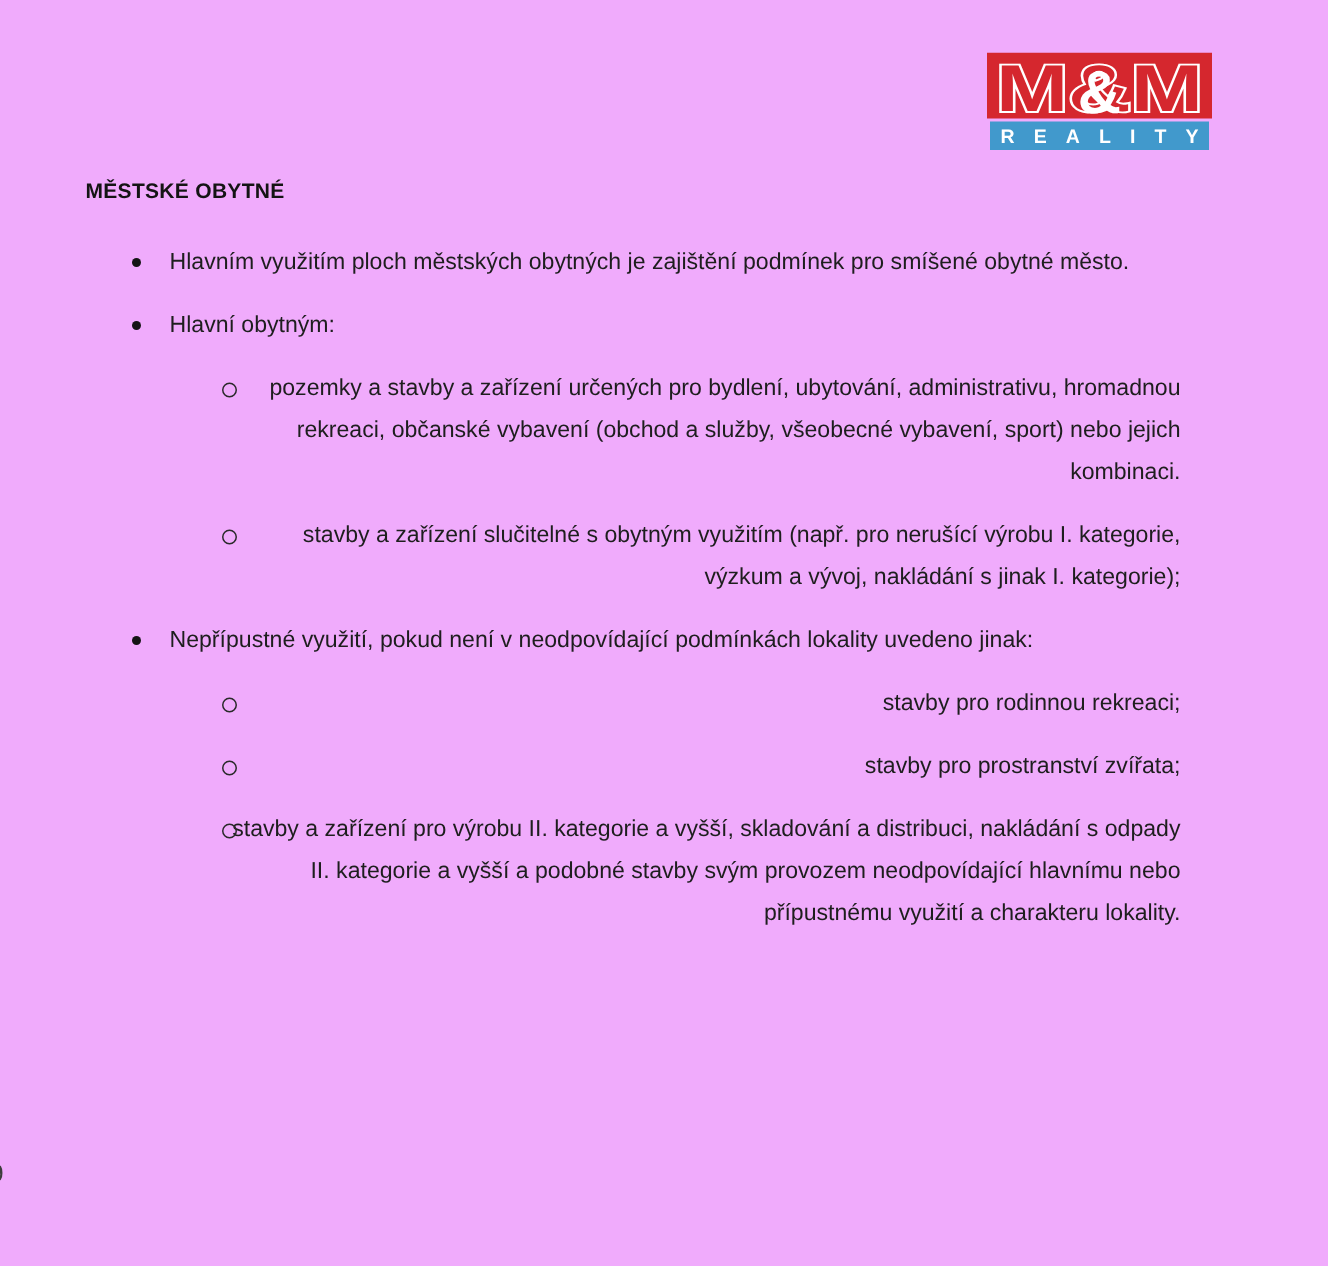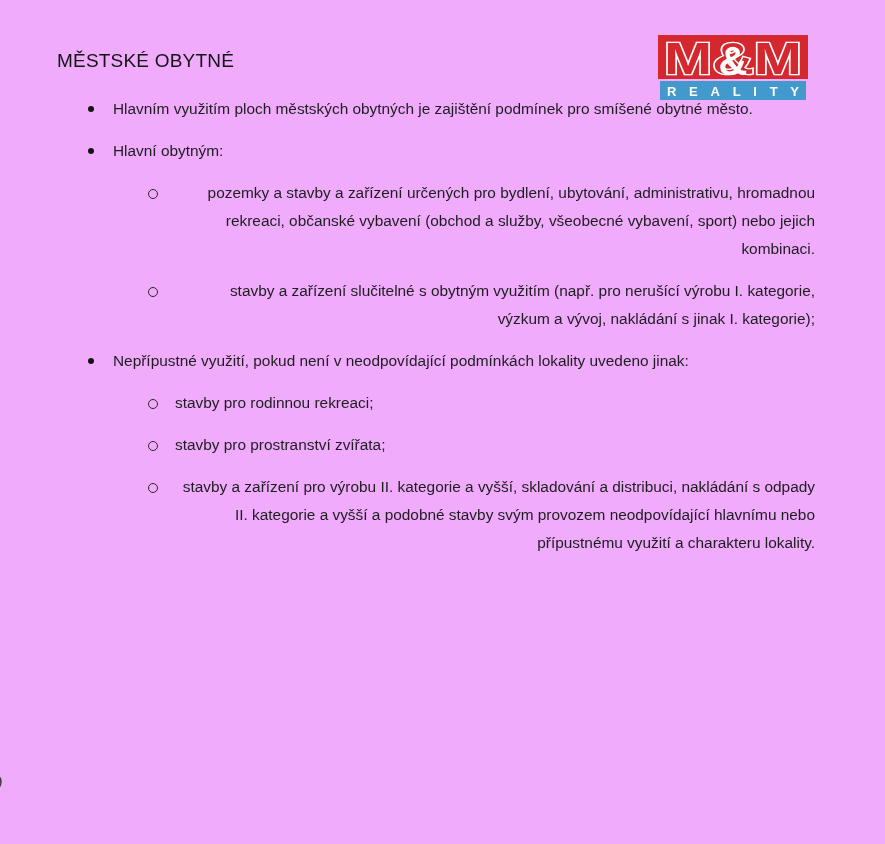--- a/index.html
+++ b/index.html
@@ -11,38 +11,38 @@
     position: relative;
     overflow: hidden;
   }
   .page {
     position: relative;
     width: 885px; height: 844px;
     background: #f0abfc;
     overflow: hidden;
   }
   .heading {
-    margin: 50px 0 0 57px;
-    font-size: 19px;
+    margin: 116px 0 0 57px;
+    font-size: 14px;
     line-height: 22px;
-    font-weight: 400;
+    font-weight: 700;
     letter-spacing: 0.2px;
     color: #141414;
   }
   .list { margin-top: 23px; }
   .li {
     display: flex;
     margin-bottom: 14px;
     font-size: 15.4px;
     line-height: 28px;
     color: #1e1e1e;
     text-align: right;
   }
   .li.level1 { margin-left: 87px; }
-  .li.level2 { margin-left: 147px; }
+  .li.level2 { margin-left: 147px; flex-direction: column; }
   .marker { position: relative; flex: none; }
   .li.level1 .marker { width: 26px; }
   .li.level2 .marker { width: 28px; }
   .li.level1 .marker::before {
     content: ""; position: absolute; left: 1px; top: 11px;
     width: 6px; height: 6px; border-radius: 50%; background: #141414;
   }
   .li.level2 .marker::before {
     content: ""; position: absolute; left: 1px; top: 10px;
     width: 8px; height: 8px; border-radius: 50%;

